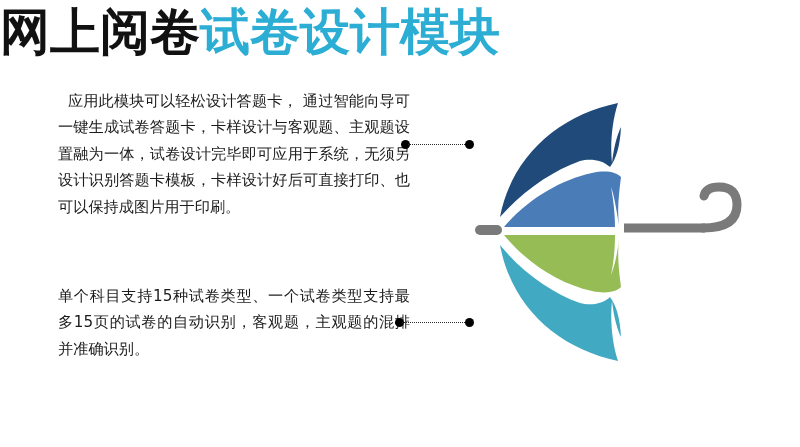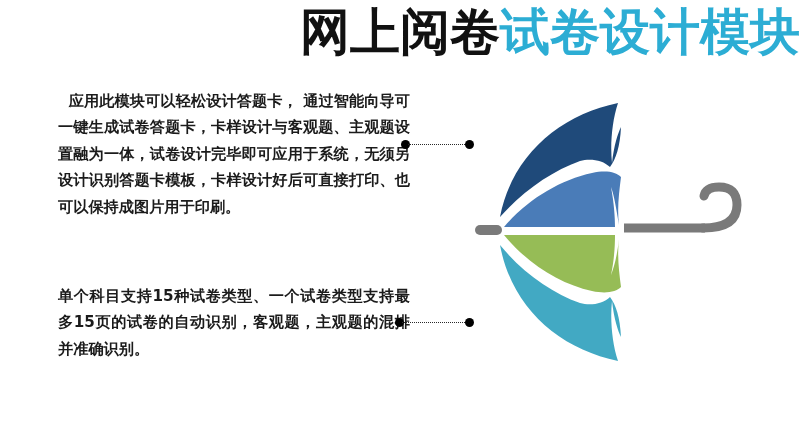--- a/index.html
+++ b/index.html
@@ -19,21 +19,21 @@
     overflow: hidden;
   }
 
   
   #title {
     position: absolute;
     left: 0;
     top: 0;
     width: 800px;
     height: 68px;
-    text-align: right;
+    text-align: left;
     white-space: nowrap;
     line-height: 64px;
     font-size: 50px;
     font-weight: bold;
     letter-spacing: 0px;
   }
   #title .t-dark {
     color: #111111;
     font-family: "DejaVu Sans", "Liberation Sans", sans-serif;
   }
@@ -44,21 +44,20 @@
 
   
   .para {
     position: absolute;
     color: #1b1b1b;
     font-size: 15.2px;
     line-height: 26.4px;
     font-family: "DejaVu Sans", "Liberation Sans", sans-serif;
     text-align: justify;
     white-space: pre-wrap;
-    font-weight: bold;
   }
   #para-1 {
     left: 58px;
     top: 88px;
     width: 352px;
   }
   #para-2 {
     left: 58px;
     top: 283px;
     width: 352px;

